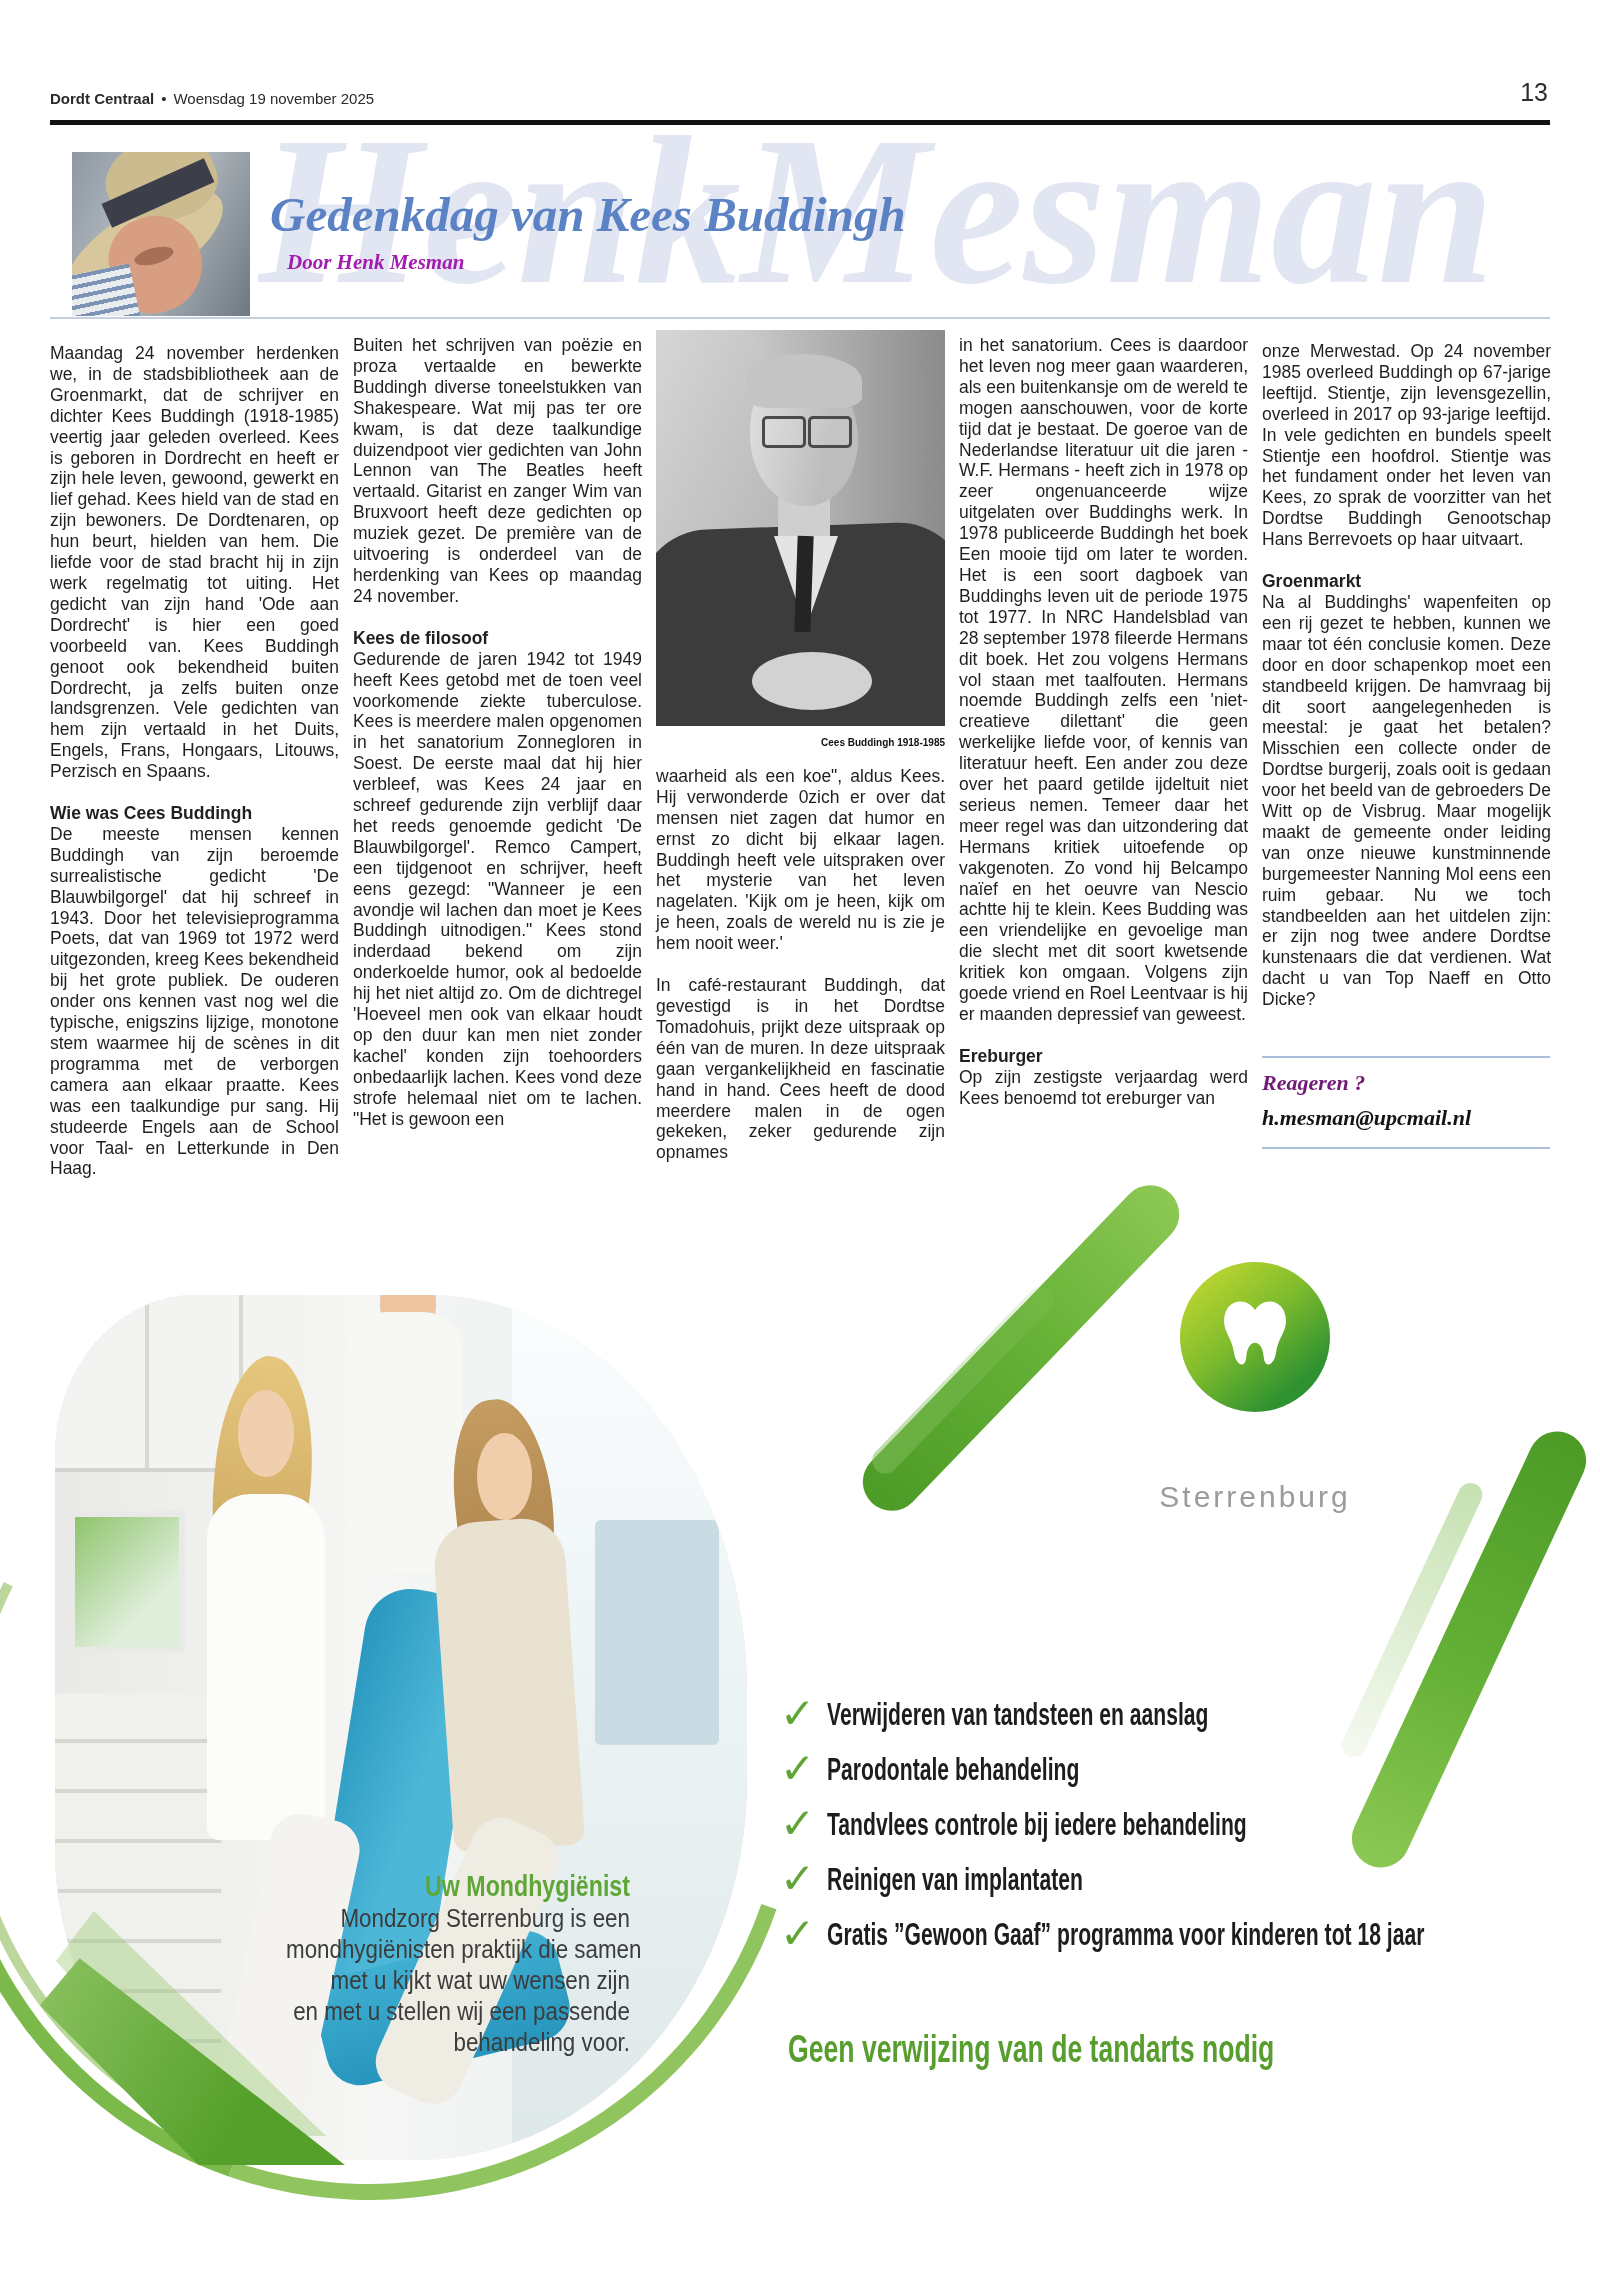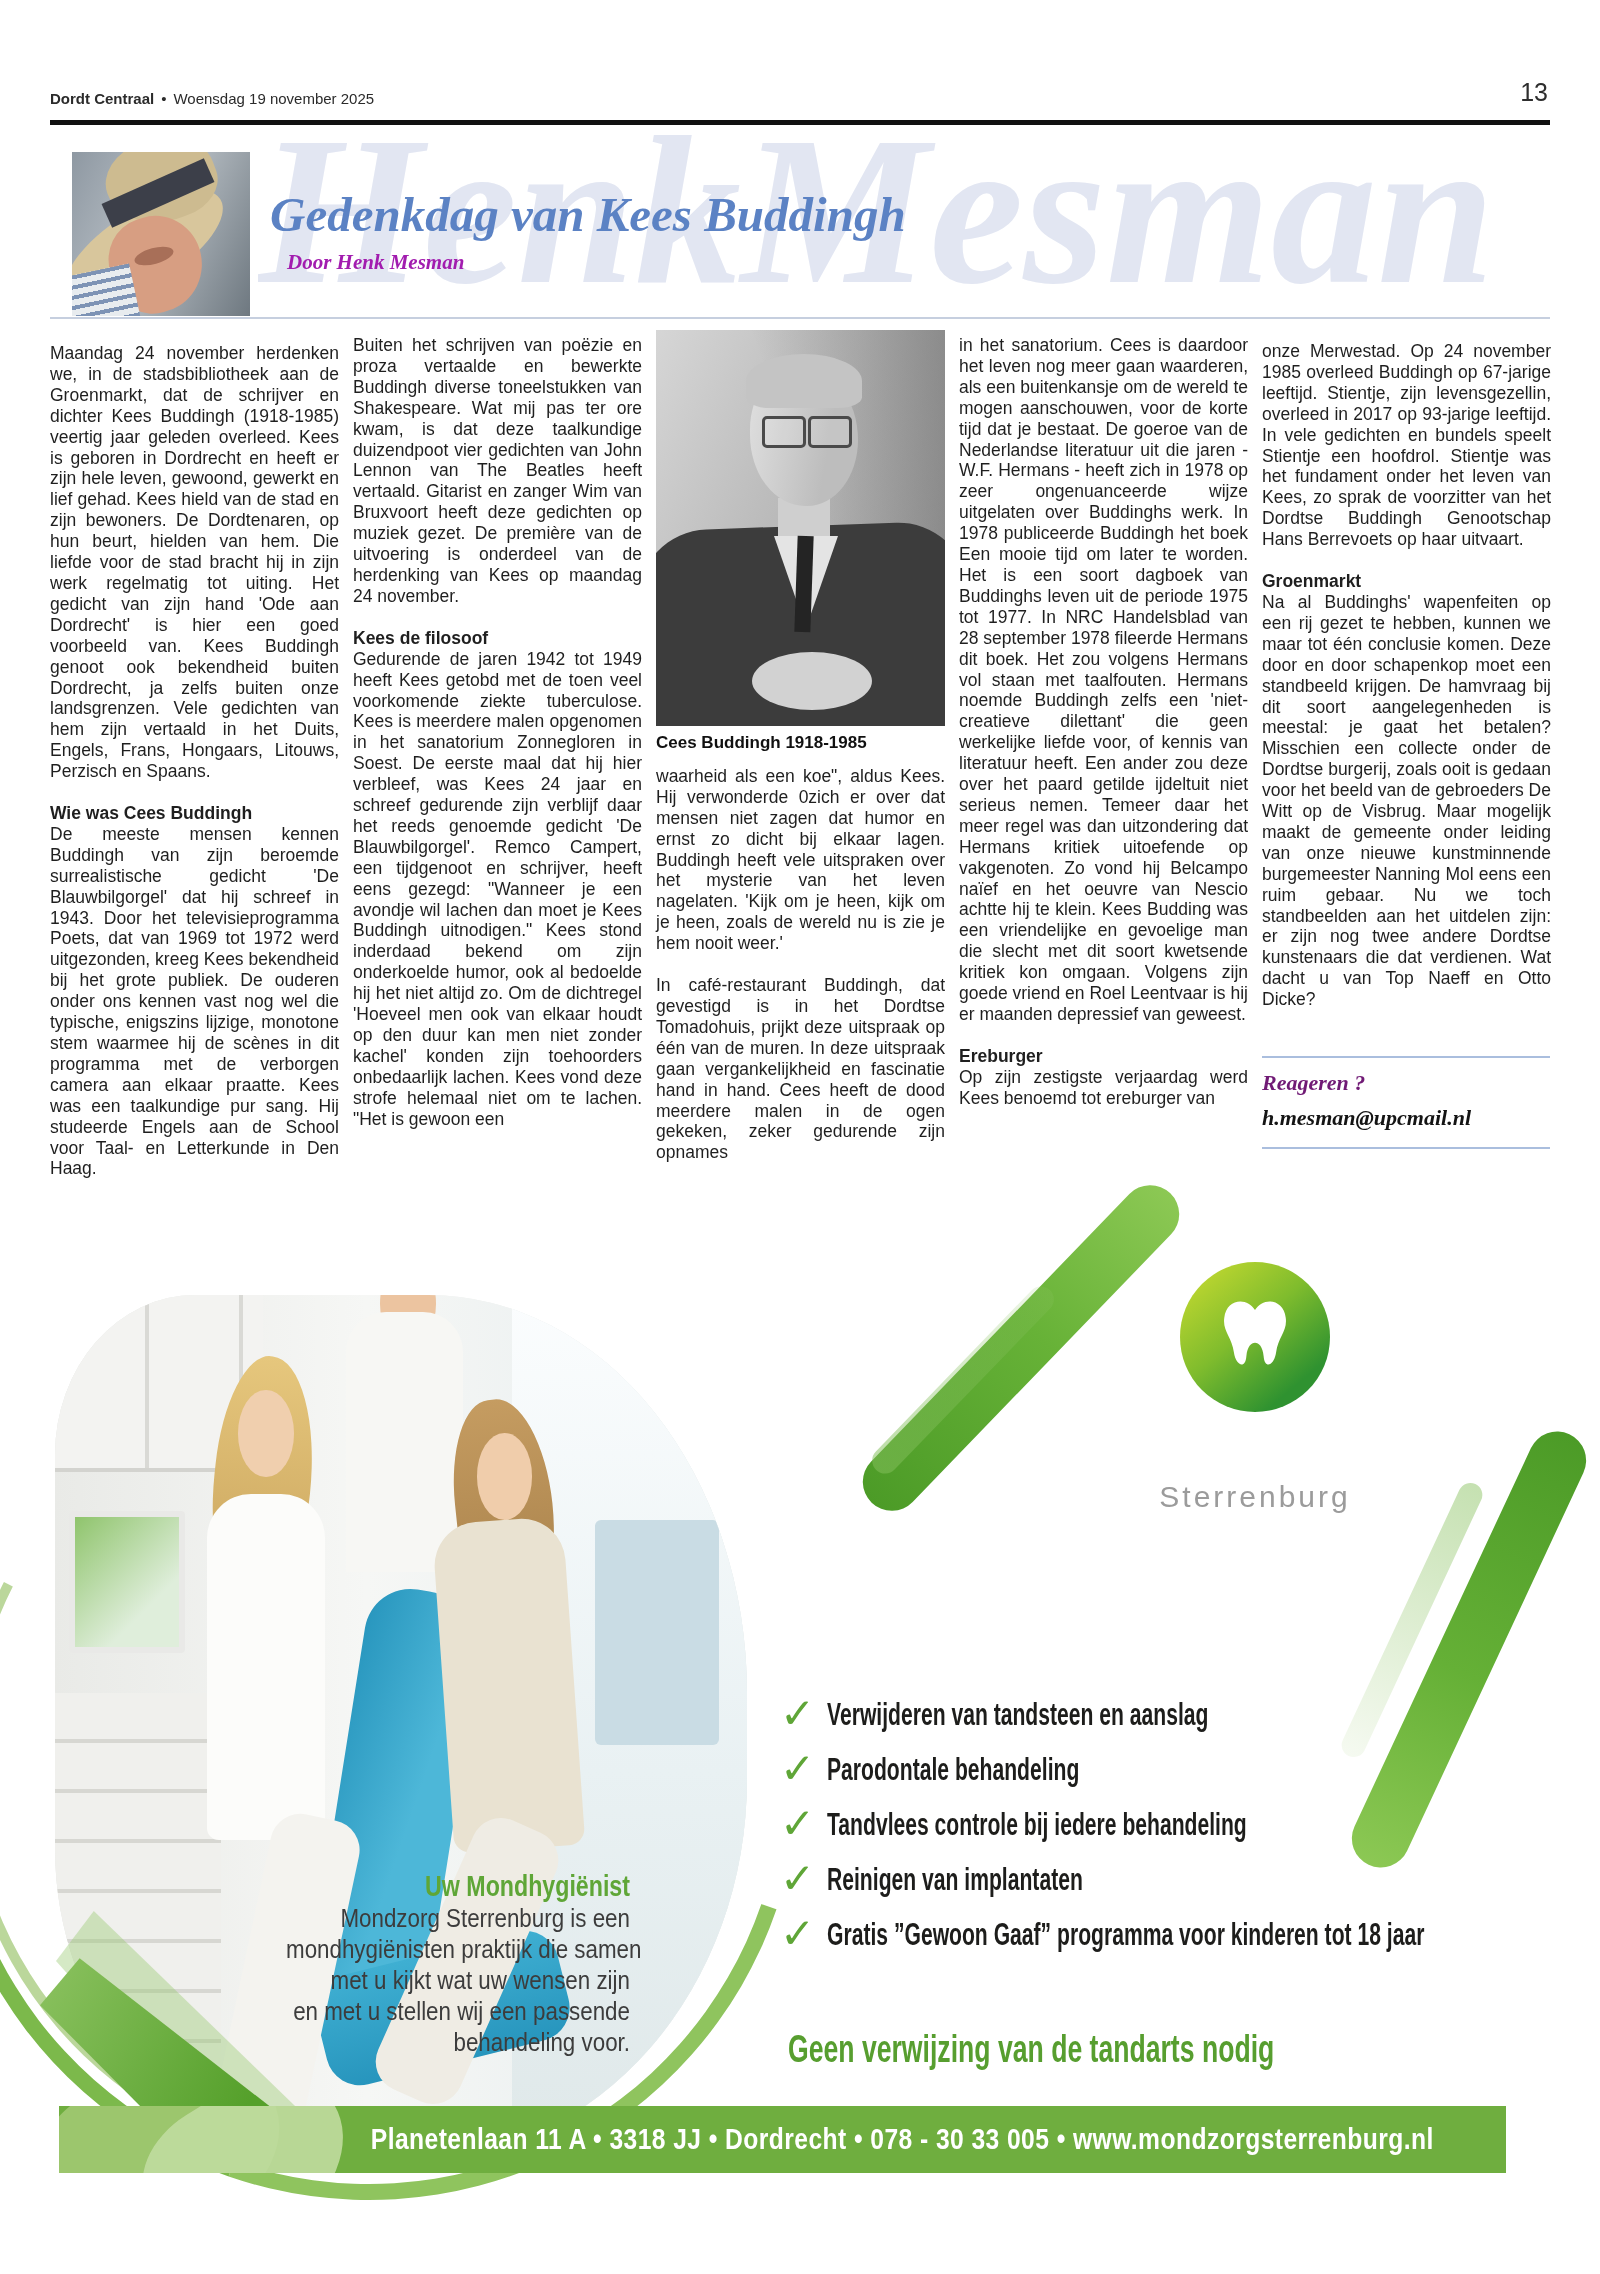--- a/index.html
+++ b/index.html
@@ -37,21 +37,21 @@
             font-style:italic;font-weight:600;font-size:49px;color:#5b82c4;z-index:3;}
   .byline{position:absolute;left:287px;top:250px;font-family:"Liberation Serif",serif;
           font-style:italic;font-weight:bold;font-size:21px;color:#a21caf;z-index:3;}
 
   
   .col{position:absolute;width:289px;font-size:17.5px;line-height:20.9px;color:#1f1f1f;
        text-align:justify;z-index:3;}
   .col p{margin:0;}
   .col .gap{margin-top:21px;}
   .col h3{margin:21px 0 0 0;font-size:17.5px;line-height:20.9px;font-weight:bold;text-align:left;}
-  .caption{font-size:17px;font-weight:bold;text-align:left;margin:7px 0 12px 0;color:#111;}
+  .caption{font-size:10px;font-weight:bold;text-align:right;margin:7px 0 12px 0;color:#111;}
 
   
   .kees-photo{position:relative;width:289px;height:396px;overflow:hidden;
               background:linear-gradient(115deg,#d6d6d6,#b9b9b9 45%,#8f8f8f);}
   .kp-jacket{position:absolute;left:-16px;top:196px;width:330px;height:220px;background:#3c3c3c;
              border-radius:70px 70px 0 0;transform:rotate(-2deg);}
   .kp-shirt{position:absolute;left:118px;top:206px;width:64px;height:92px;background:#e4e4e4;
             clip-path:polygon(0 0,100% 0,50% 100%);}
   .kp-tie{position:absolute;left:140px;top:206px;width:16px;height:96px;background:#242424;
           transform:rotate(2deg);}
@@ -301,21 +301,14 @@
     <div class="hyg-head">Uw Mondhygiënist</div>
     <div class="hyg-line">Mondzorg Sterrenburg is een</div>
     <div class="hyg-line">mondhygiënisten praktijk die samen</div>
     <div class="hyg-line">met u kijkt wat uw wensen zijn</div>
     <div class="hyg-line">en met u stellen wij een passende</div>
     <div class="hyg-line">behandeling voor.</div>
   </div>
 
   <div class="no-ref">Geen verwijzing van de tandarts nodig</div>
 
-  <div class="addr-bar">
-    <div class="leaf1"></div>
-    <div class="leaf2"></div>
-    <div class="addr-text">
-      <span>Planetenlaan 11 A  •  3318 JJ  •  Dordrecht  •  078 - 30 33 005  •  www.mondzorgsterrenburg.nl</span>
-    </div>
-  </div>
 
 </div>
 
 </body></html>

